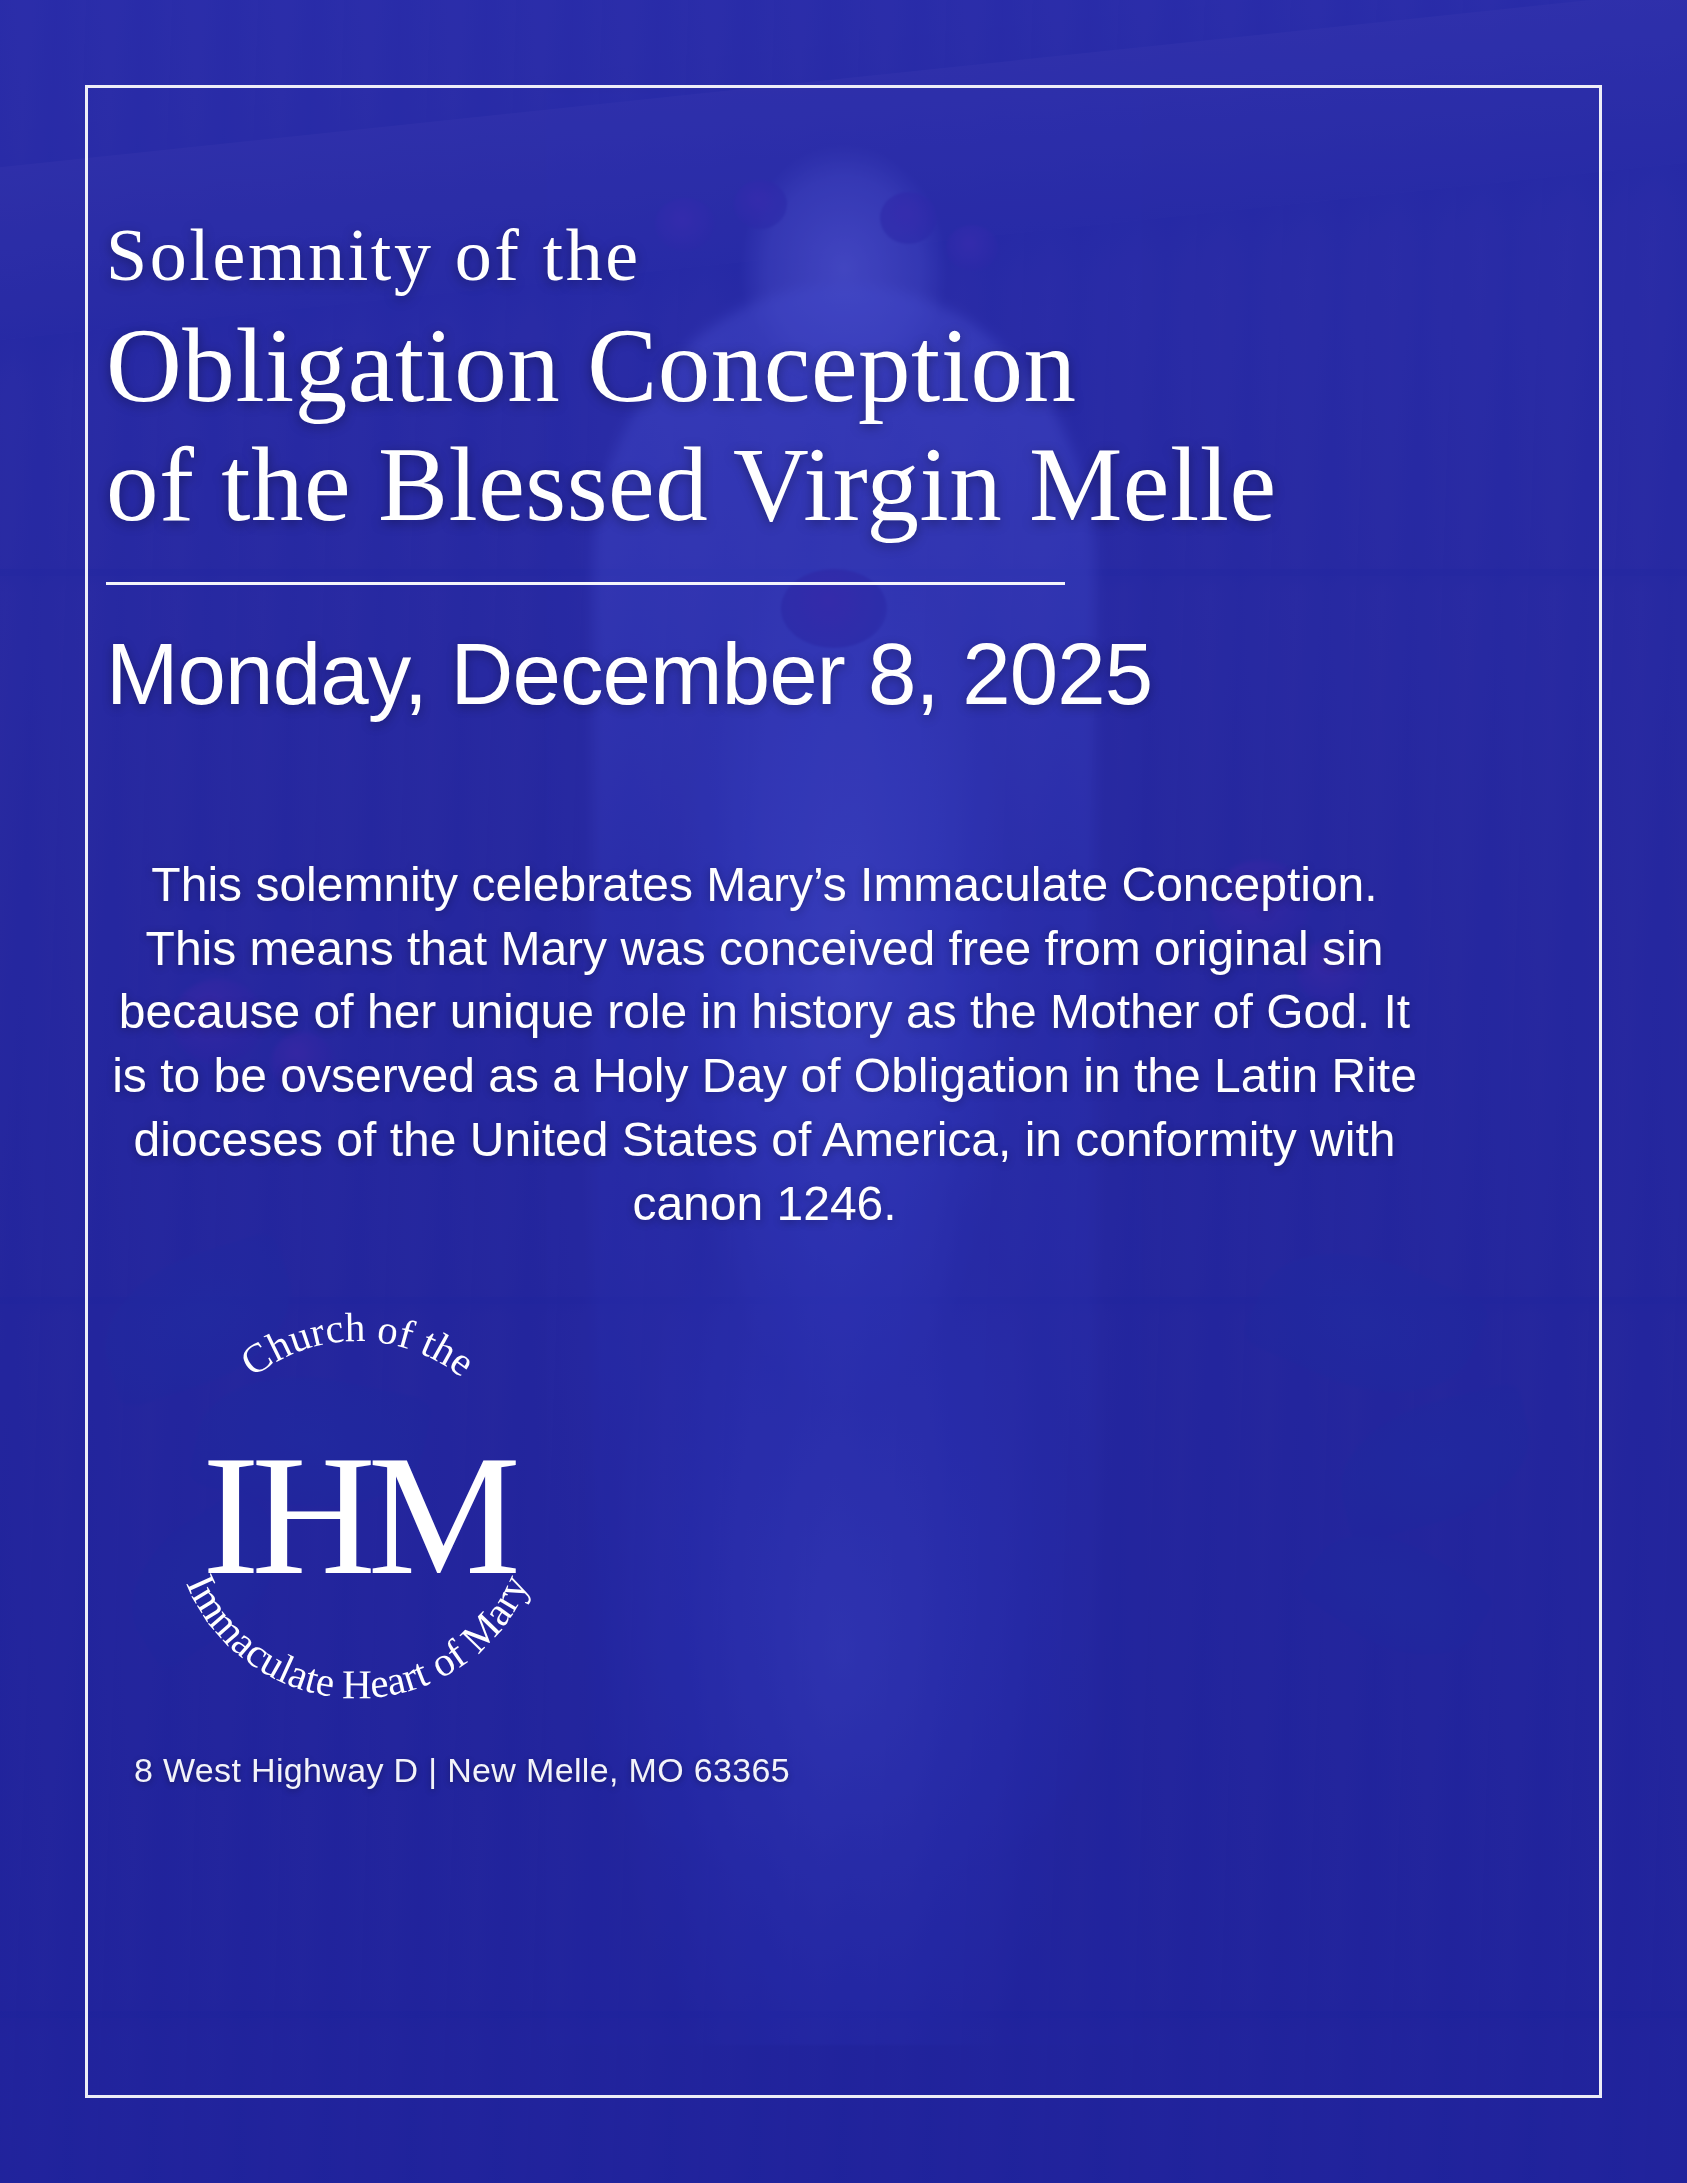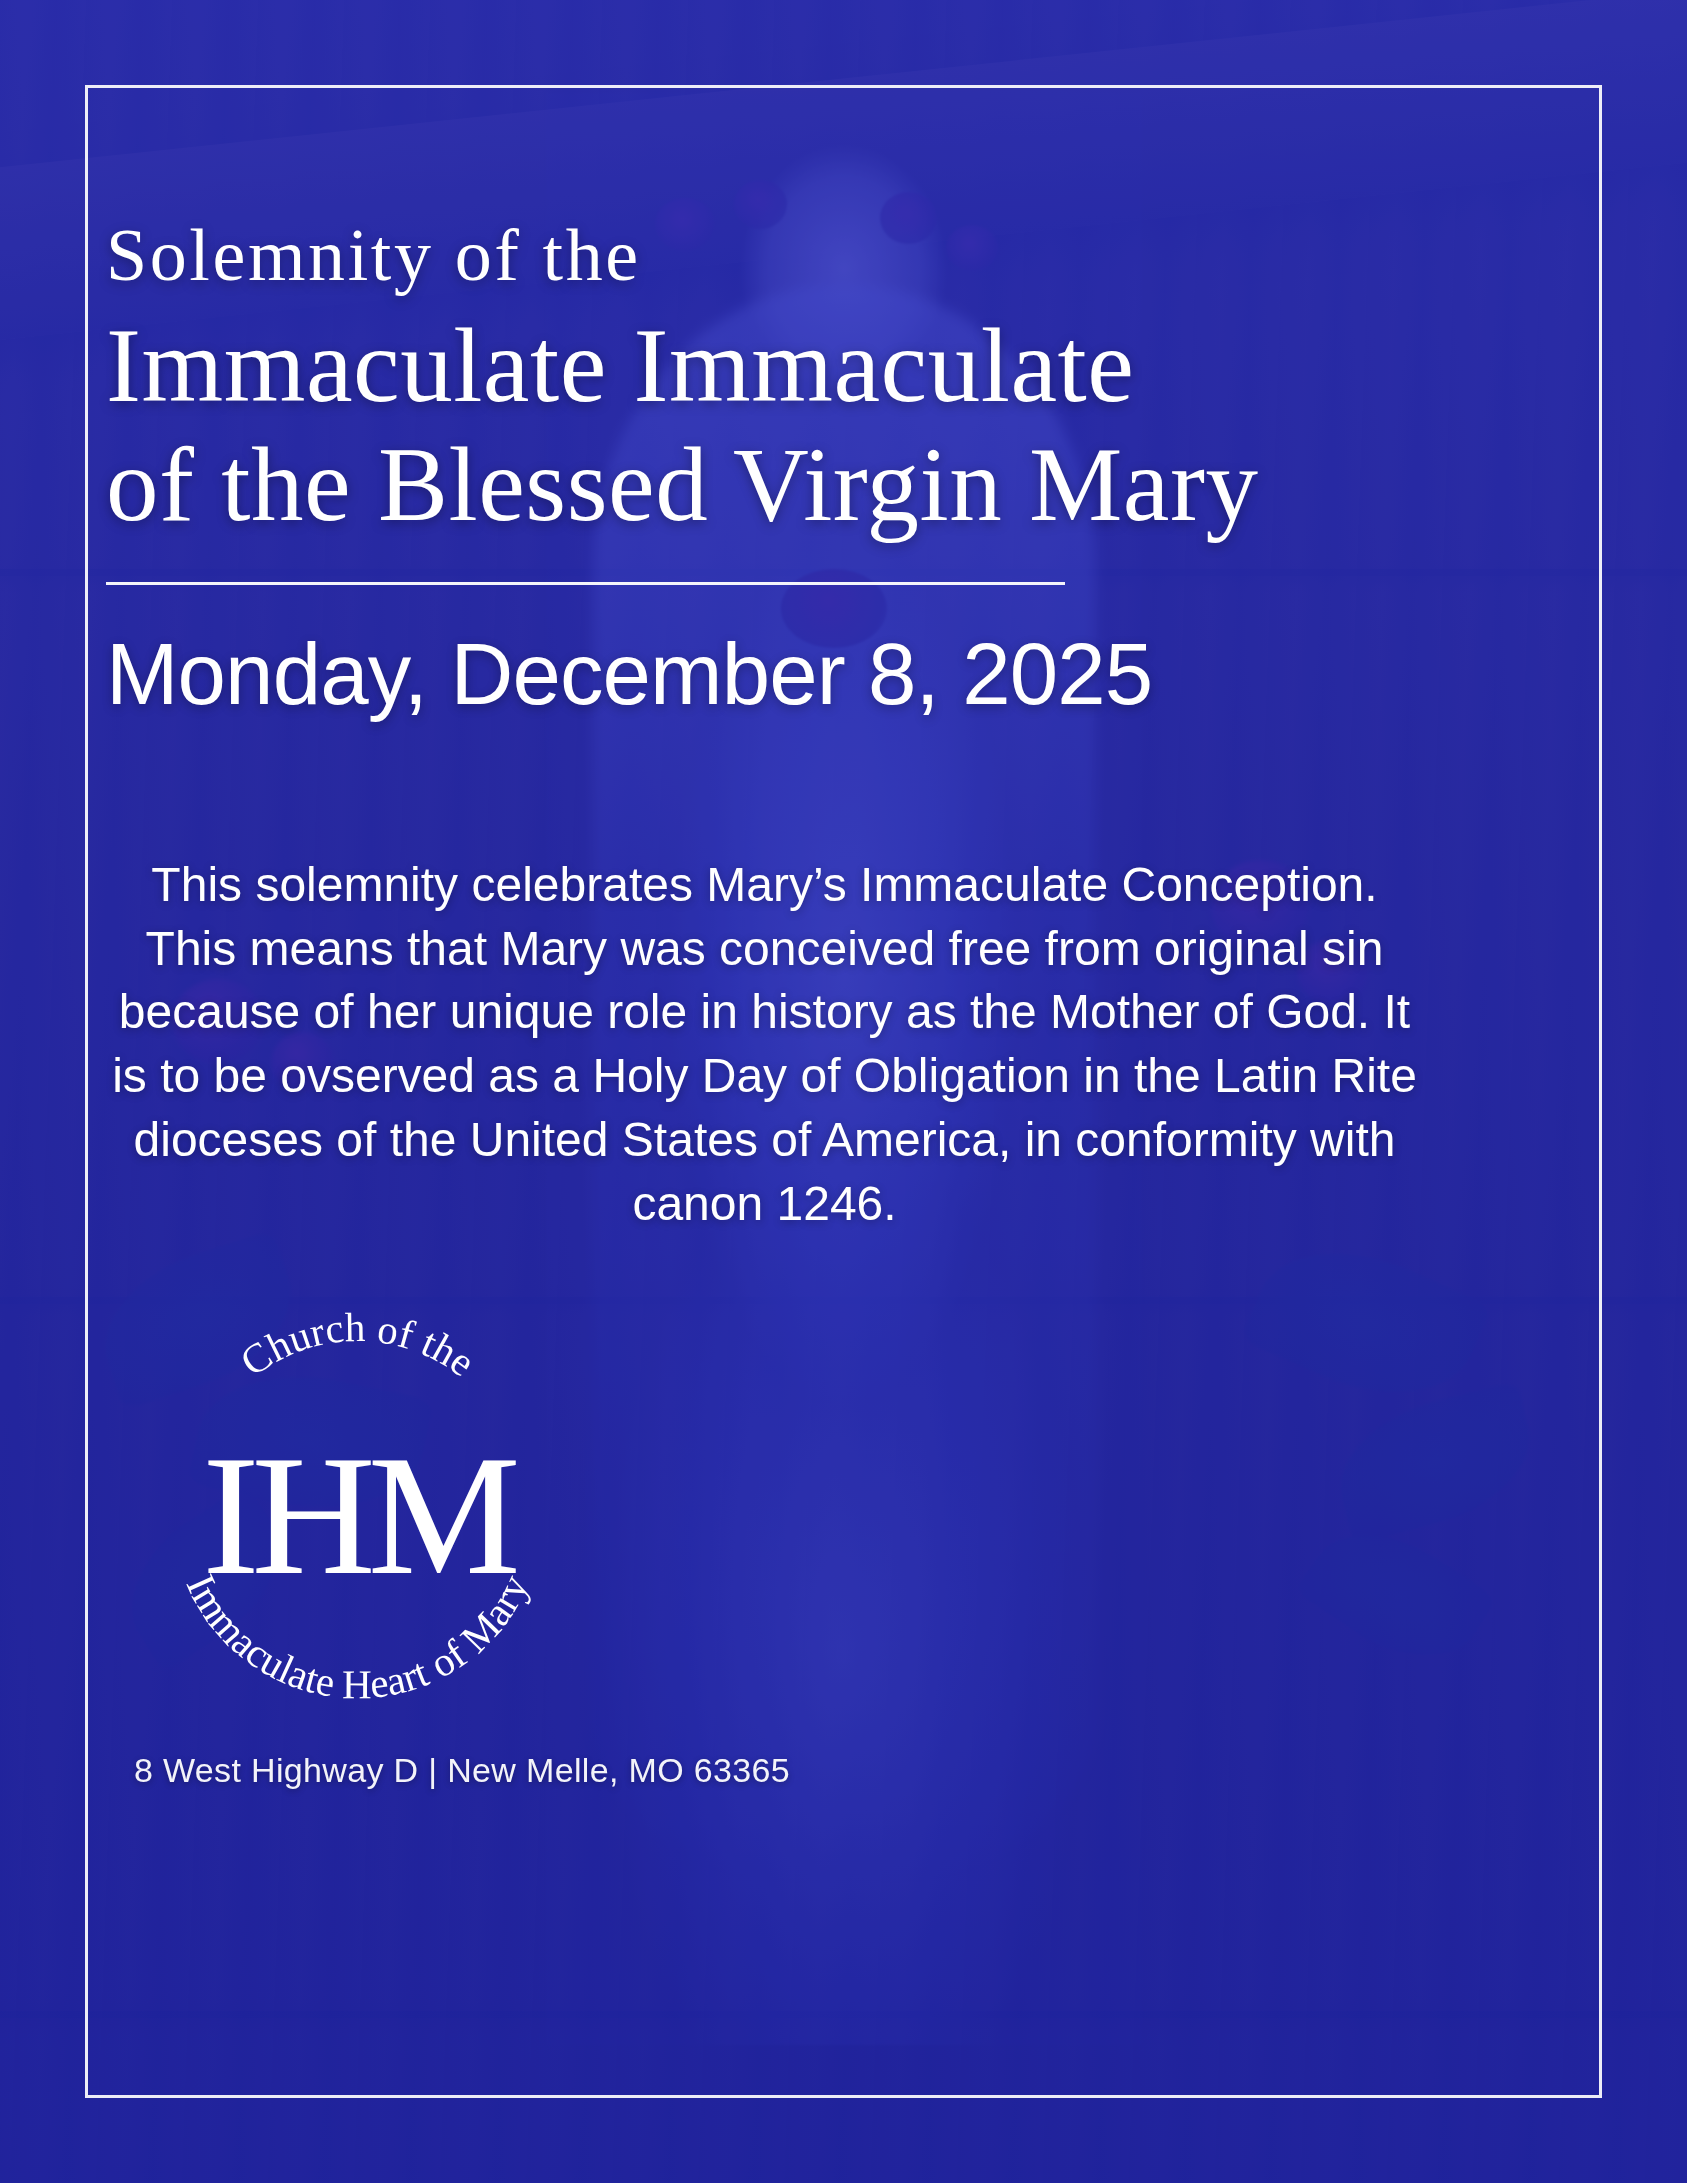--- a/index.html
+++ b/index.html
@@ -254,22 +254,22 @@
 
     <div class="bg-tint"></div>
     <div class="bg-tint2"></div>
   </div>
 
   <div class="frame"></div>
 
   <div class="content">
 
     <div class="title-serif title-line1">Solemnity of the</div>
-    <div class="title-serif title-line2">Immaculate Immaculate</div>
-    <div class="title-serif title-line3">of the Blessed Virgin Mary</div>
+    <div class="title-serif title-line2">Obligation Conception</div>
+    <div class="title-serif title-line3">of the Blessed Virgin Melle</div>
 
     <div class="divider"></div>
 
     <div class="date">Monday, December 8, 2025</div>
 
     <div class="masses">
     </div>
 
     <div class="body-text">This solemnity celebrates Mary’s Immaculate Conception. This means that Mary was conceived free from original sin because of her unique role in history as the Mother of God. It is to be ovserved as a Holy Day of Obligation in the Latin Rite dioceses of the United States of America, in conformity with canon 1246.</div>
 

